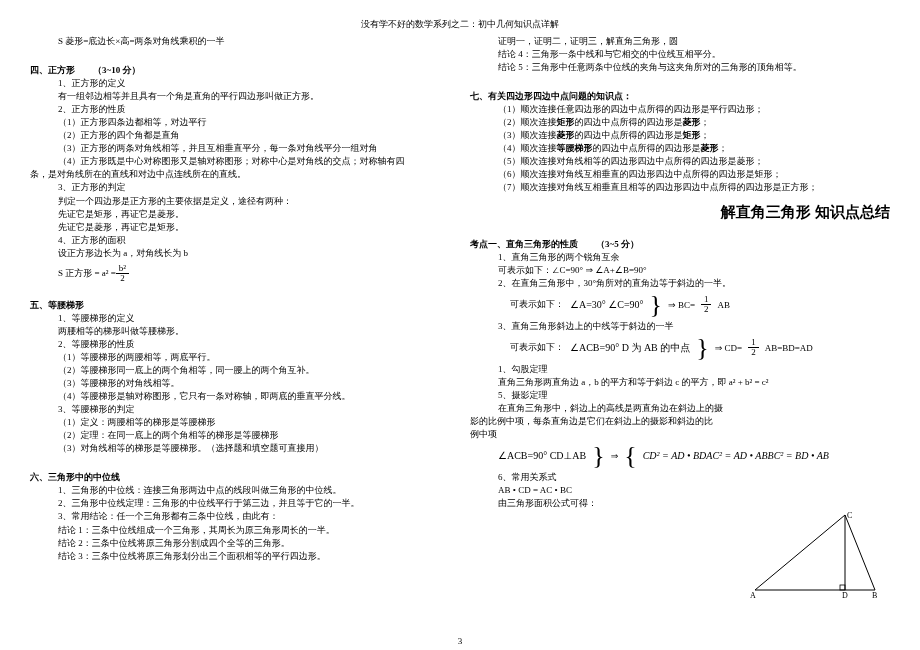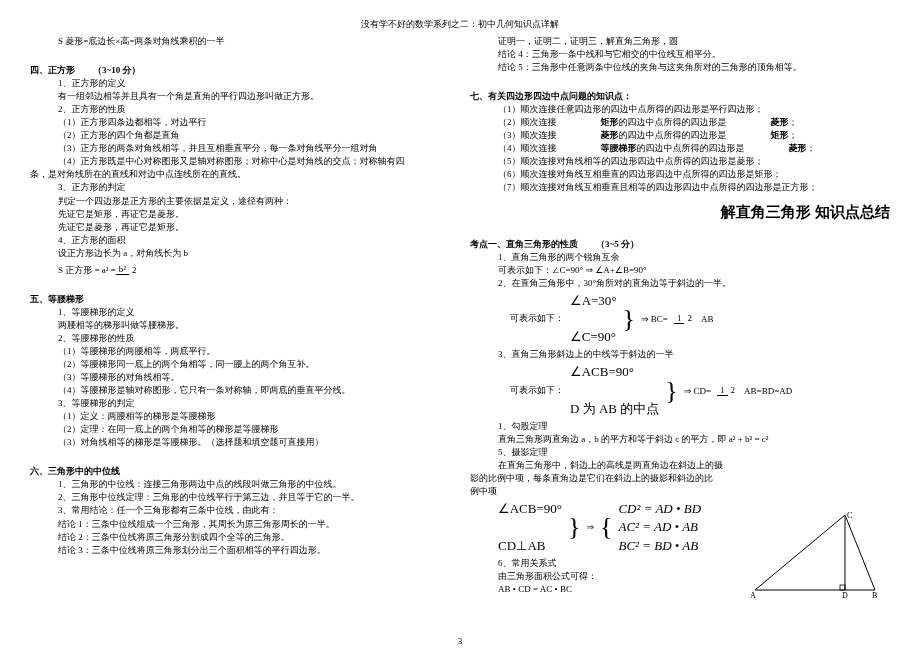--- a/index.html
+++ b/index.html
@@ -1,30 +1,30 @@
 <!DOCTYPE html>
 <html><head>
 <meta charset="utf-8">
 <style>
   body{margin:0;padding:0;font-family:"SimSun","宋体",serif;font-size:9px;background:#fff;color:#000;}
   .page{width:920px;height:650px;position:relative;padding:18px 30px;box-sizing:border-box;}
   .header{text-align:center;font-size:9px;margin-bottom:4px;}
   .cols{display:flex;gap:20px;}
   .col{flex:1;min-width:0;}
   .indent1{padding-left:28px;}
-  .bold{font-weight:bold;padding-left:44px;}
+  .bold{font-weight:bold;}
   .sec{font-weight:bold;margin-top:16px;}
   p{margin:0;line-height:1.45;}
   .formula{display:flex;align-items:center;margin:4px 0 2px 28px;}
-  .frac{display:inline-flex;flex-direction:row;align-items:center;font-size:9px;line-height:1;}
+  .frac{display:inline-flex;flex-direction:column;align-items:center;font-size:9px;line-height:1;}
   .frac .n{border-bottom:0.8px solid #000;padding:0 3px;}
   .frac .d{padding:0 3px;}
   .title-big{font-family:"SimHei","黑体",sans-serif;text-align:right;font-size:15px;font-weight:bold;margin:8px 0 4px;}
   .brace-row{display:flex;align-items:center;gap:6px;margin:2px 0 2px 40px;}
-  .brace-col{display:flex;flex-direction:column;justify-content:center;font-size:13px;line-height:1.4;}
+  .brace-col{display:flex;flex-direction:row;justify-content:center;font-size:10px;line-height:1.4;}
   .brace{font-size:26px;line-height:1;}
   .tri{position:absolute;right:40px;top:510px;}
   .tri svg{width:130px;height:90px;}
   .pgnum{position:absolute;bottom:4px;left:50%;transform:translateX(-50%);font-size:9px;}
 </style>
 </head>
 <body>
 
 <div class="page">
   <div class="header">没有学不好的数学系列之二：初中几何知识点详解</div>
@@ -145,22 +145,22 @@
         <span>⇒</span>
         <span class="brace">{</span>
         <div class="brace-col" style="font-style:italic;">
           <span>CD² = AD • BD</span>
           <span>AC² = AD • AB</span>
           <span>BC² = BD • AB</span>
         </div>
       </div>
 
       <p class="indent1">6、常用关系式</p>
+      <p class="indent1">AB • CD = AC • BC</p>
       <p class="indent1">由三角形面积公式可得：</p>
-      <p class="indent1">AB • CD = AC • BC</p>
     </div>
   </div>
 
   <div class="tri">
     <svg viewBox="0 0 130 90">
       <polygon points="5,80 125,80 95,5" fill="none" stroke="#000" stroke-width="1"></polygon>
       <line x1="95" y1="5" x2="95" y2="80" stroke="#000" stroke-width="1"></line>
       <rect x="90" y="75" width="5" height="5" fill="none" stroke="#000" stroke-width="0.8"></rect>
       <text x="0" y="88" font-size="8">A</text>
       <text x="122" y="88" font-size="8">B</text>

